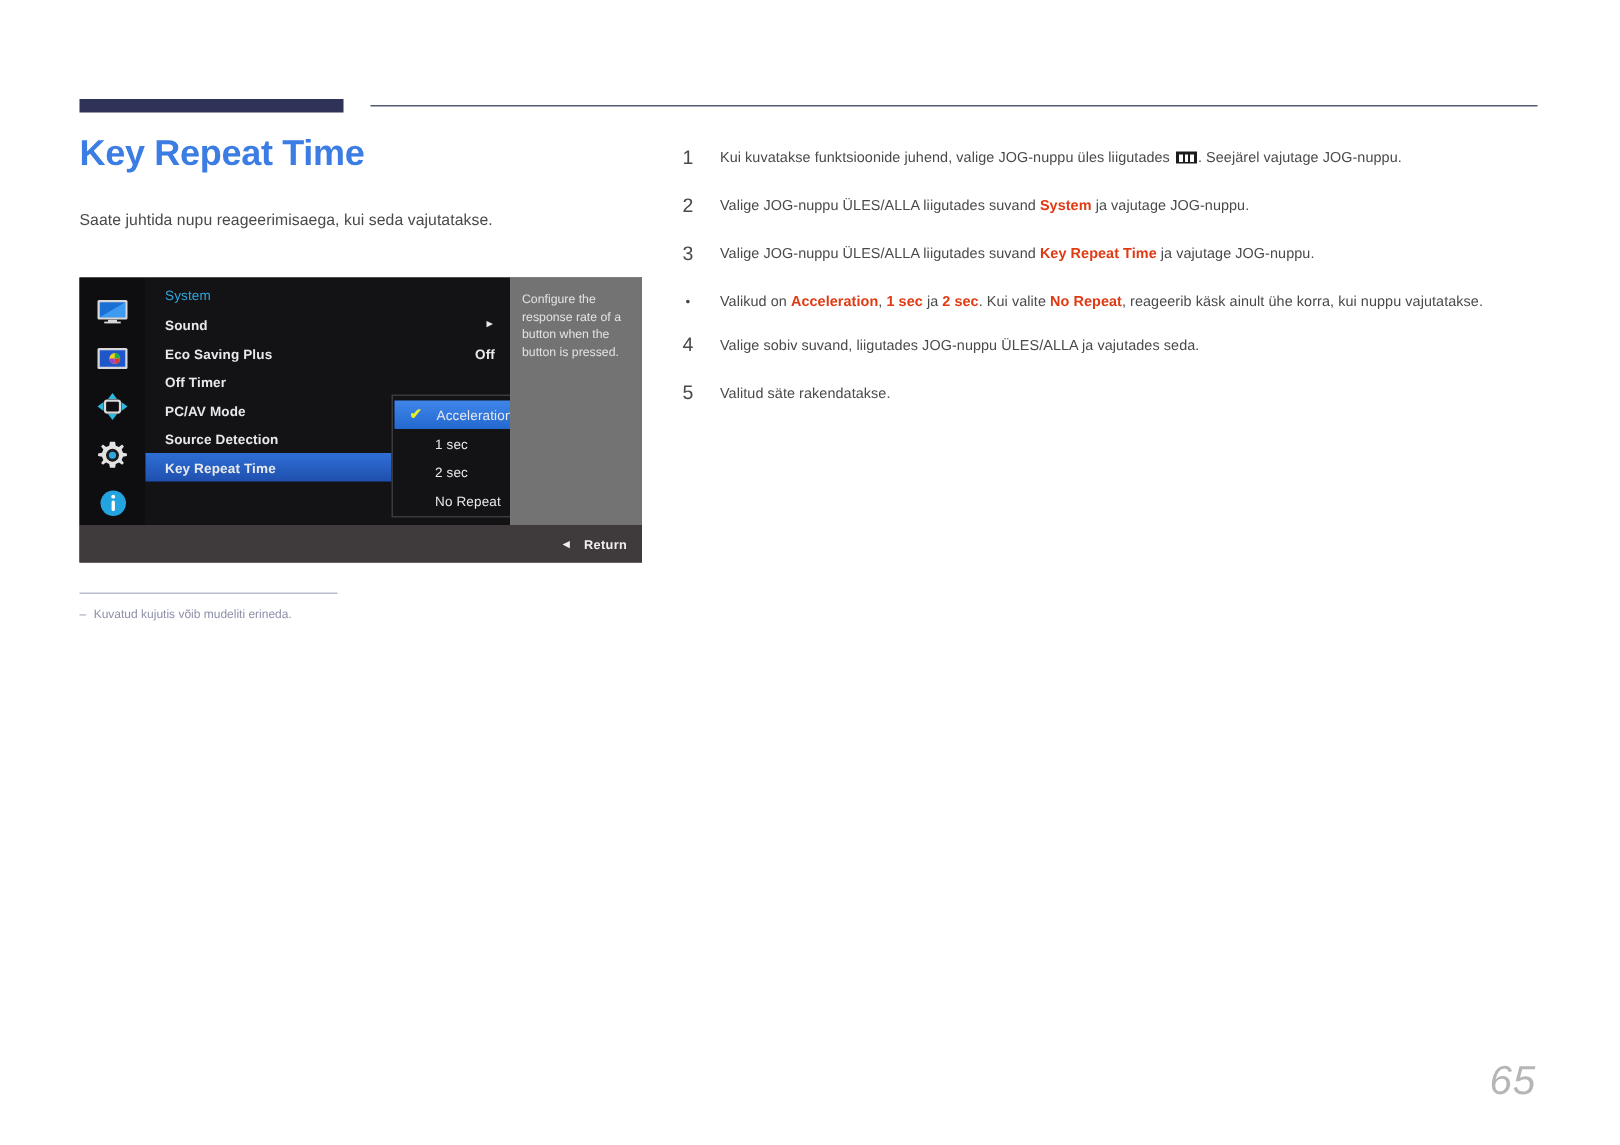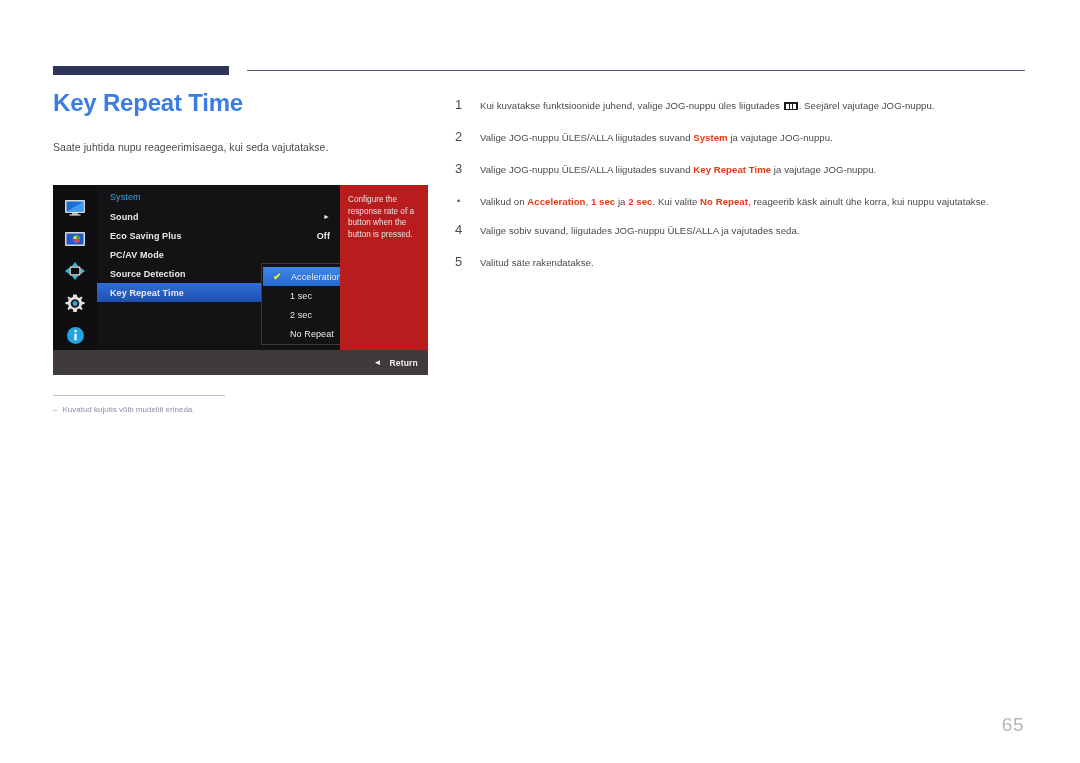--- a/index.html
+++ b/index.html
@@ -187,21 +187,21 @@
     font-weight: bold;
     line-height: 1;
   }
 
   .osd-desc {
     position: absolute;
     left: 287px;
     top: 0;
     width: 88px;
     height: 165px;
-    background: #b91c1c;
+    background: #737373;
     box-sizing: border-box;
     padding: 9px 6px 0 8px;
     color: #e3e3e4;
     font-size: 8.2px;
     line-height: 1.42;
   }
 
   .osd-footer {
     position: absolute;
     left: 0;
@@ -325,23 +325,24 @@
         #ffffff 3.7px 6.3px,
         #1c1c1c 6.3px 7.4px,
         #ffffff 7.4px 10px);
   }
 
   
   .page-number {
     position: absolute;
     right: 56px;
     bottom: 27px;
-    font-size: 19px;
+    font-size: 27px;
     color: #b6b6b6;
     letter-spacing: 0.5px;
+    font-style: italic;
   }
 </style>
 </head>
 <body>
 
 <div class="top-rule">
   <div class="thick"></div>
   <div class="thin"></div>
 </div>
 
@@ -405,20 +406,23 @@
 
       <div class="osd-row">
         <span class="label">Sound</span>
         <span class="arrow">►</span>
       </div>
       <div class="osd-row">
         <span class="label">Eco Saving Plus</span>
         <span class="value">Off</span>
       </div>
       <div class="osd-row">
+        <span class="label">Off Timer</span>
+      </div>
+      <div class="osd-row">
         <span class="label">PC/AV Mode</span>
       </div>
       <div class="osd-row">
         <span class="label">Source Detection</span>
       </div>
       <div class="osd-row selected">
         <span class="label">Key Repeat Time</span>
       </div>
     </div>
 

